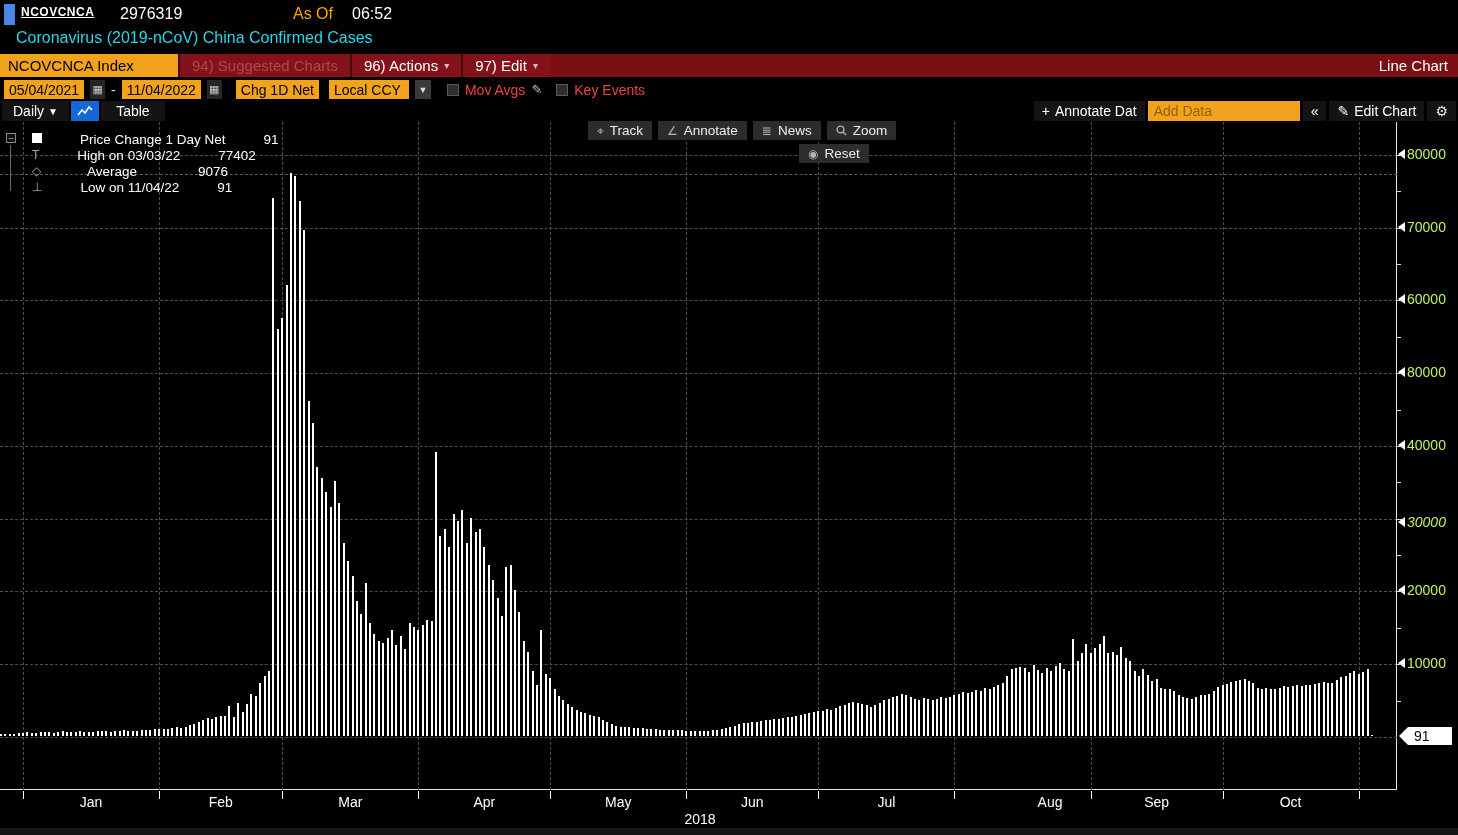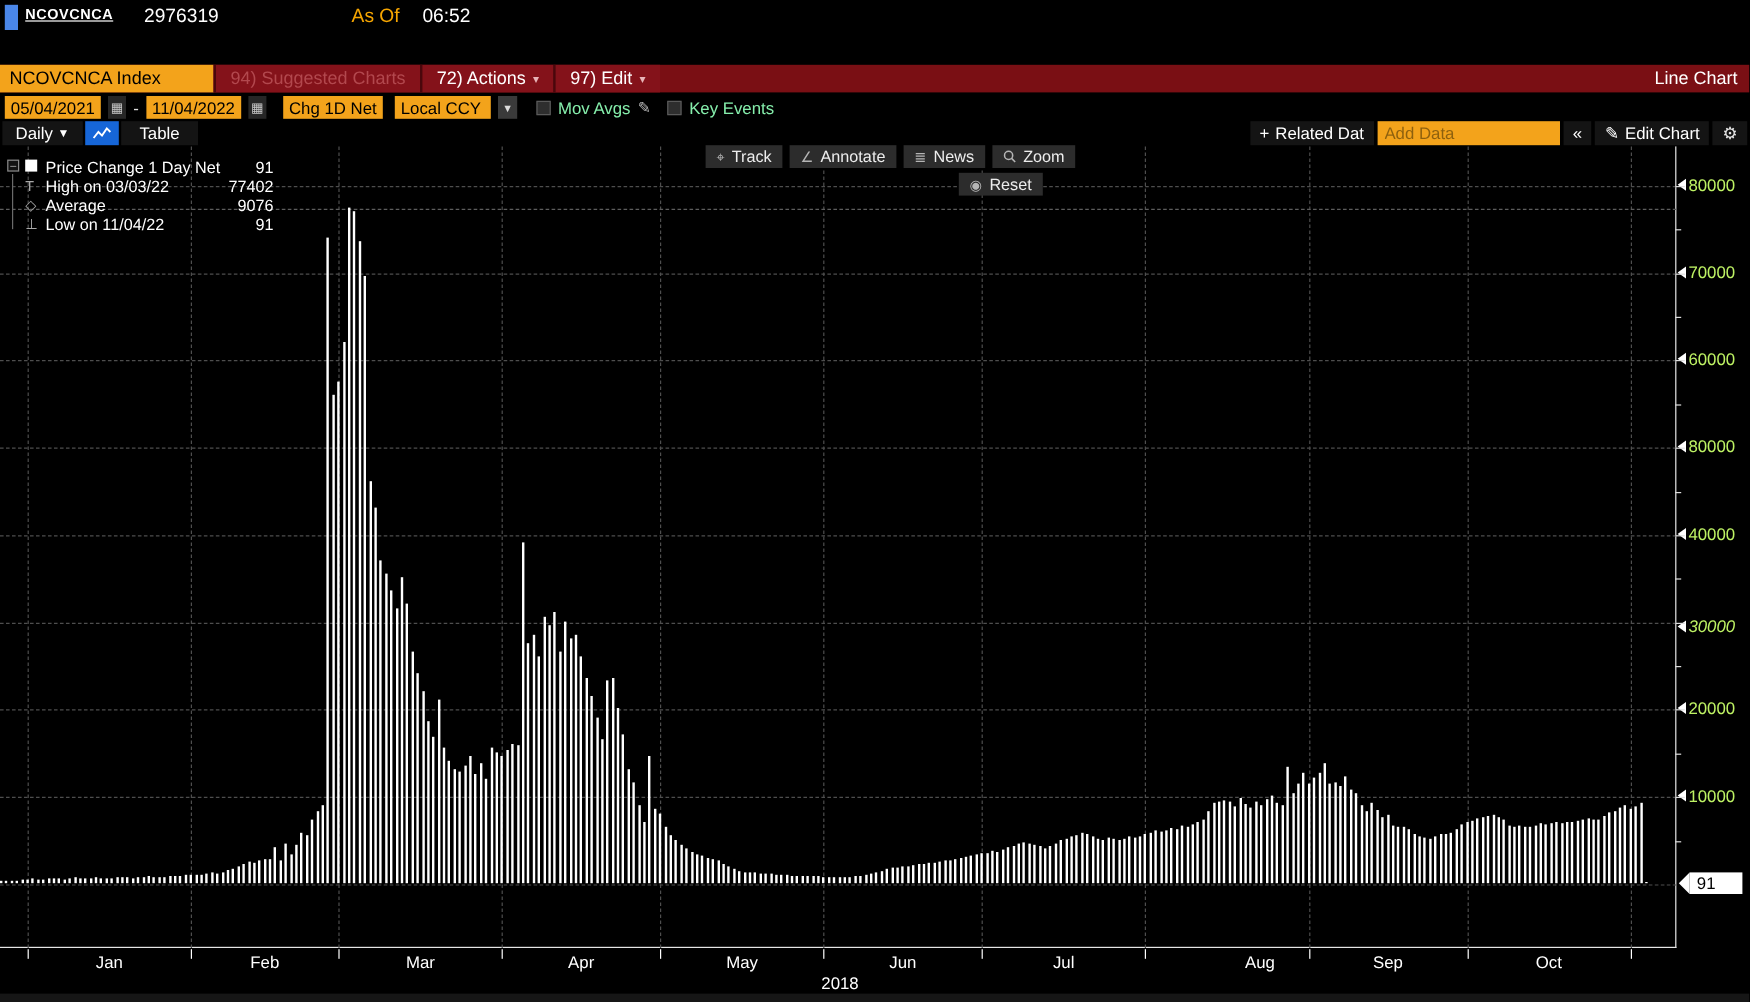--- a/index.html
+++ b/index.html
@@ -24,21 +24,21 @@
   .menu-item .caret { font-size:10px; margin-left:6px; color:#e8b4b8; }
   .menubar-right { position:absolute; right:10px; top:0; height:23px; display:flex; align-items:center; font-size:15px; color:#fff; }
 
   
   .controls { position:absolute; top:79px; left:0; width:100%; height:21px; display:flex; align-items:center; gap:6px; padding-left:4px; font-size:14px; }
   .amber { background:#f3a31b; color:#000; height:19px; display:flex; align-items:center; padding:0 5px; }
   .cal { width:15px; height:19px; background:#262626; color:#c8c8c8; display:flex; align-items:center; justify-content:center; font-size:11px; }
   .dash { color:#ddd; }
   .ddbox { width:16px; height:19px; background:#3a3a3a; color:#ddd; display:flex; align-items:center; justify-content:center; font-size:9px; }
   .chk { width:12px; height:12px; background:#2e2e2e; border:1px solid #5a5a5a; }
-  .olabel { color:#86efac; }
+  .olabel { color:#ef4444; }
   .pencil { color:#bbb; font-size:13px; }
 
   
   .tabbar { position:absolute; top:101px; left:0; width:100%; height:20px; display:flex; align-items:stretch; gap:2px; padding-left:2px; font-size:14px; }
   .tab { background:#141414; color:#fff; display:flex; align-items:center; justify-content:center; padding:0 11px; }
   .tab.sel { background:#1666d8; }
   .chart-type { background:#1666d8; width:28px; display:flex; align-items:center; justify-content:center; }
   .tabbar-right { position:absolute; right:2px; top:0; height:20px; display:flex; gap:3px; align-items:stretch; }
   .tr-chip { background:#141414; color:#fff; display:flex; align-items:center; padding:0 8px; font-size:14px; gap:5px; }
   .adddata { width:152px; height:20px; background:#f3a31b; border:none; outline:none; font-size:14px; padding:0 6px; font-family:"Liberation Sans", sans-serif; }
@@ -59,21 +59,21 @@
   .lasttag .la { width:0; height:0; border-top:9px solid transparent; border-bottom:9px solid transparent; border-right:9px solid #fff; }
   .lasttag .lt { background:#fff; color:#000; font-size:14px; height:18px; display:flex; align-items:center; padding:0 6px; min-width:44px; }
   .xtick { position:absolute; top:791px; width:1px; height:8px; background:#fff; }
   .xlab { position:absolute; top:794px; color:#fff; font-size:14px; transform:translateX(-50%); }
   .yearlab { position:absolute; top:811px; left:700px; transform:translateX(-50%); color:#fff; font-size:14px; }
 
   
   .legend { position:absolute; top:131px; left:6px; width:222px; }
   .collapse { position:absolute; left:0; top:2px; width:10px; height:10px; border:1px solid #8a8a8a; color:#bbb; font-size:9px; line-height:8px; text-align:center; background:#111; }
   .treeline { position:absolute; left:4px; top:14px; height:46px; border-left:1px solid #6a6a6a; }
-  .lrow { display:flex; align-items:center; height:16px; padding-left:15px; font-size:13.5px; }
+  .lrow { display:flex; align-items:center; height:16px; padding-left:26px; font-size:13.5px;gap:38px; }
   .lrow .lic { width:17px; color:#a8a8a8; font-size:12px; }
   .lrow .sw { width:10px; height:10px; background:#fff; display:inline-block; }
   .lrow .ll { flex:1; color:#fff; white-space:nowrap; }
   .lrow .lv { color:#fff; text-align:right; }
 
   
   .ctb { position:absolute; top:121px; left:588px; display:flex; gap:6px; }
   .cbtn { background:#2c2c2c; color:#ededed; font-size:13.5px; height:19px; display:flex; align-items:center; gap:6px; padding:0 9px; }
   .cbtn .ci { color:#b5b5b5; font-size:12px; }
   .resetbtn { position:absolute; top:144px; left:799px; }
@@ -85,29 +85,30 @@
 
 <div class="terminal">
 
   <div class="row1">
     <div class="flag"></div>
     <div class="ticker">NCOVCNCA</div>
     <div class="bigval">2976319</div>
     <div class="asof">As Of</div>
     <div class="asoftime">06:52</div>
   </div>
+  <div class="row2">Coronavirus (2019-nCoV) China Confirmed Cases</div>
 
   <div class="menubar">
     <div class="sec-chip">NCOVCNCA Index</div>
     <div class="menu-items" id="menu-items">
         <div class="menu-item dim">
           <span>94) Suggested Charts</span>
         </div>
         <div class="menu-item">
-          <span>72) Actions</span>
+          <span>96) Actions</span>
           <span class="caret">▾</span>
         </div>
         <div class="menu-item">
           <span>97) Edit</span>
           <span class="caret">▾</span>
         </div>
       </div>
     <div class="menubar-right">Line Chart</div>
   </div>
 
@@ -131,21 +132,21 @@
     <div class="tab"><span>Daily</span>&nbsp;<span style="font-size:10px;">▼</span></div>
     <div class="chart-type">
       <svg width="16" height="12" viewBox="0 0 16 12">
           <polyline points="1,10 5,5 8,8 12,2 15,5" fill="none" stroke="#fff" stroke-width="1.6"></polyline>
         </svg>
     </div>
     <div class="tab" style="width:64px;">Table</div>
     <div class="tabbar-right">
       <div class="tr-chip">
           <span>+</span>
-          <span>Related Dat</span>
+          <span>Annotate Dat</span>
         </div>
       <input class="adddata" placeholder="Add Data" style="">
       <div class="tr-chip">«</div>
       <div class="tr-chip">
           <span>✎</span>
           <span>Edit Chart</span>
         </div>
       <div class="tr-chip gearc">⚙</div>
     </div>
   </div>

